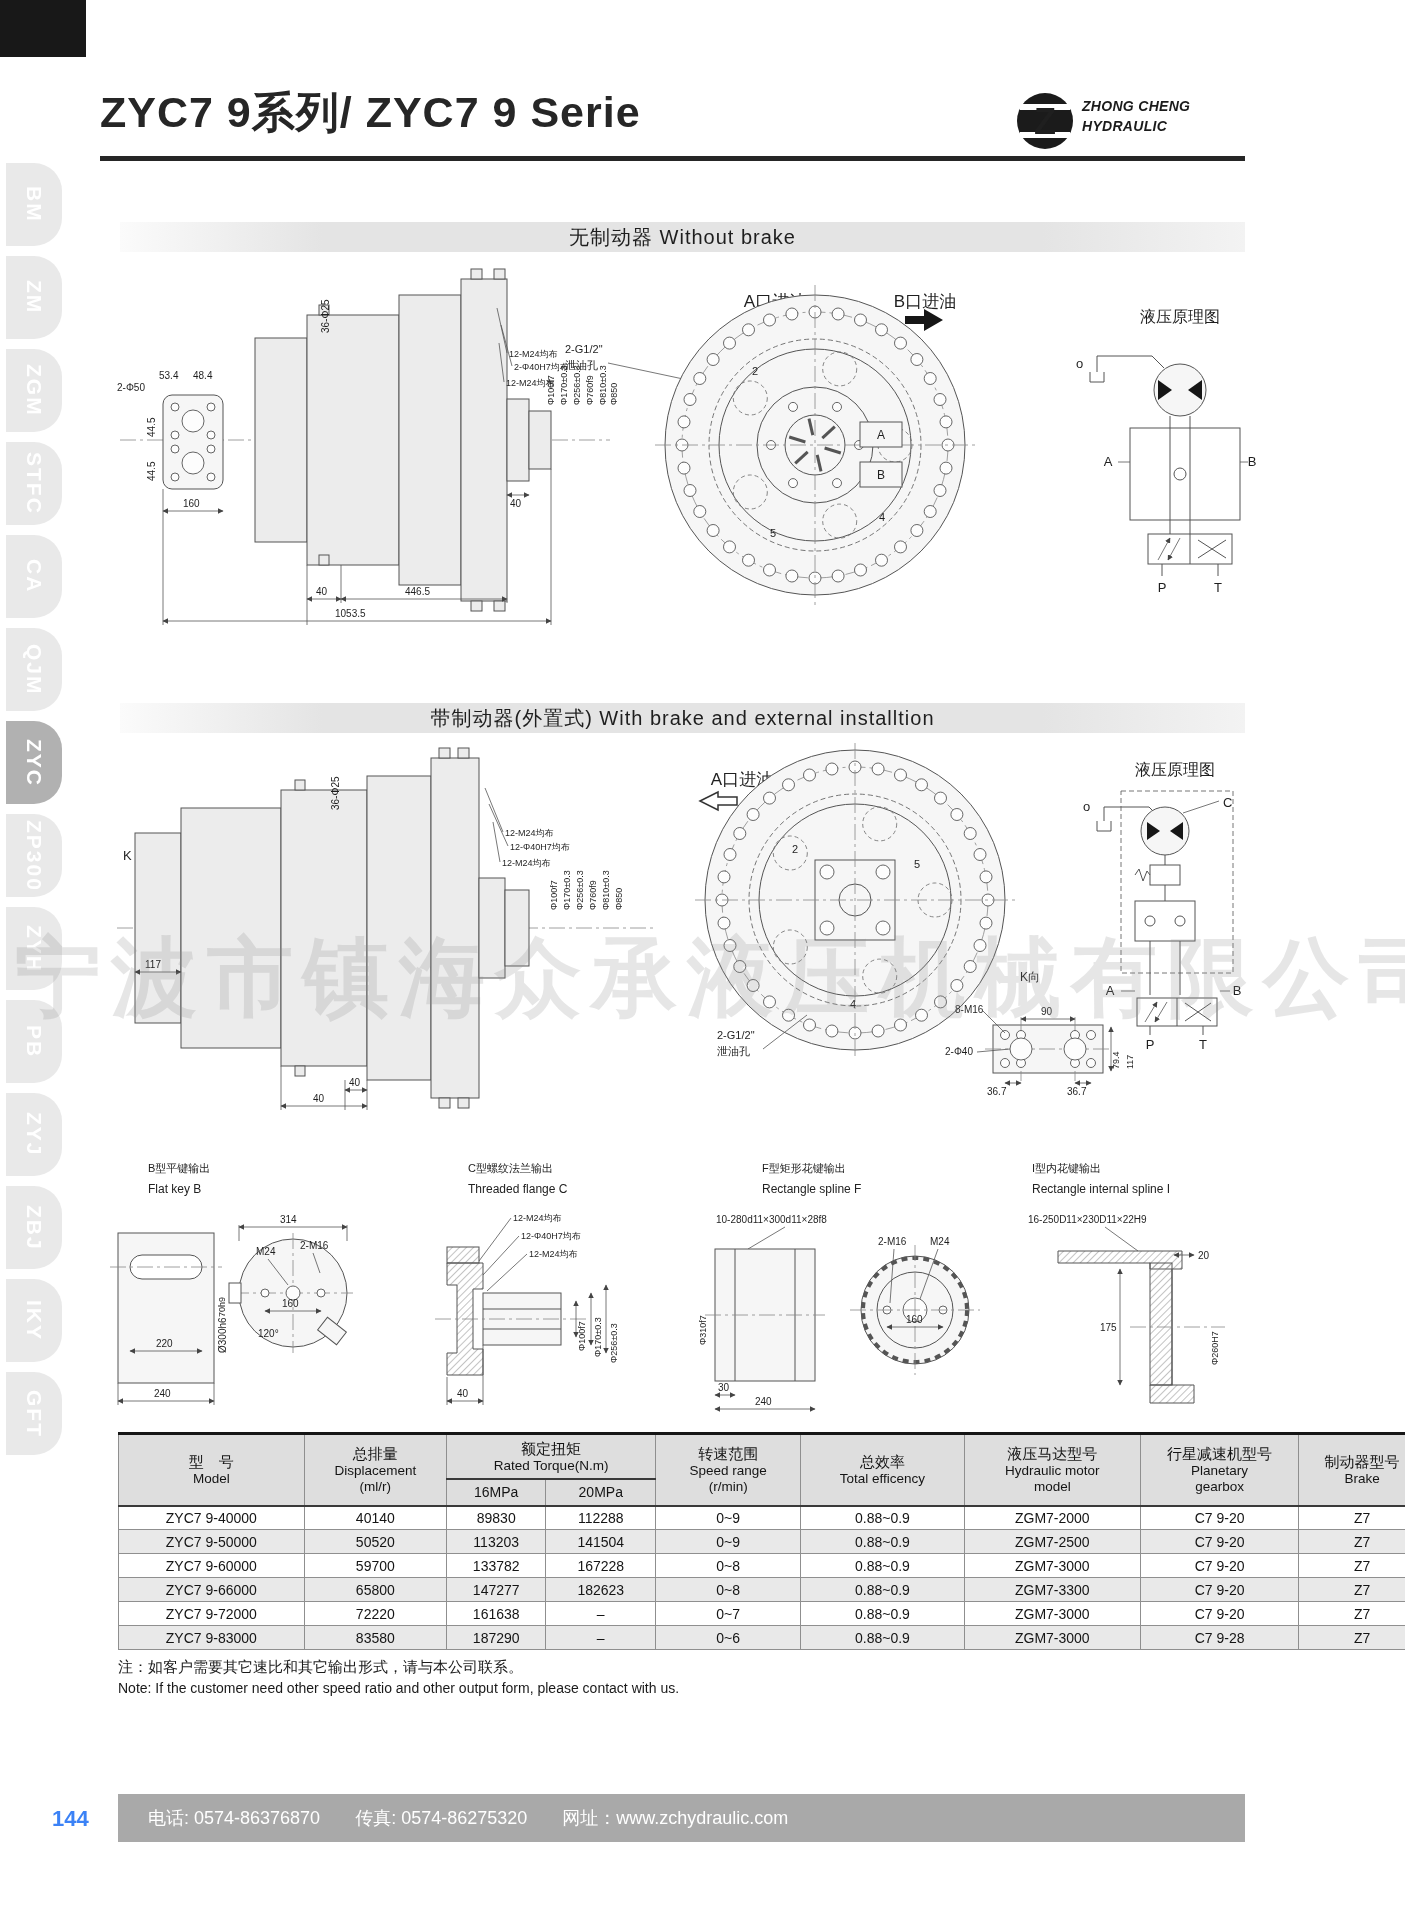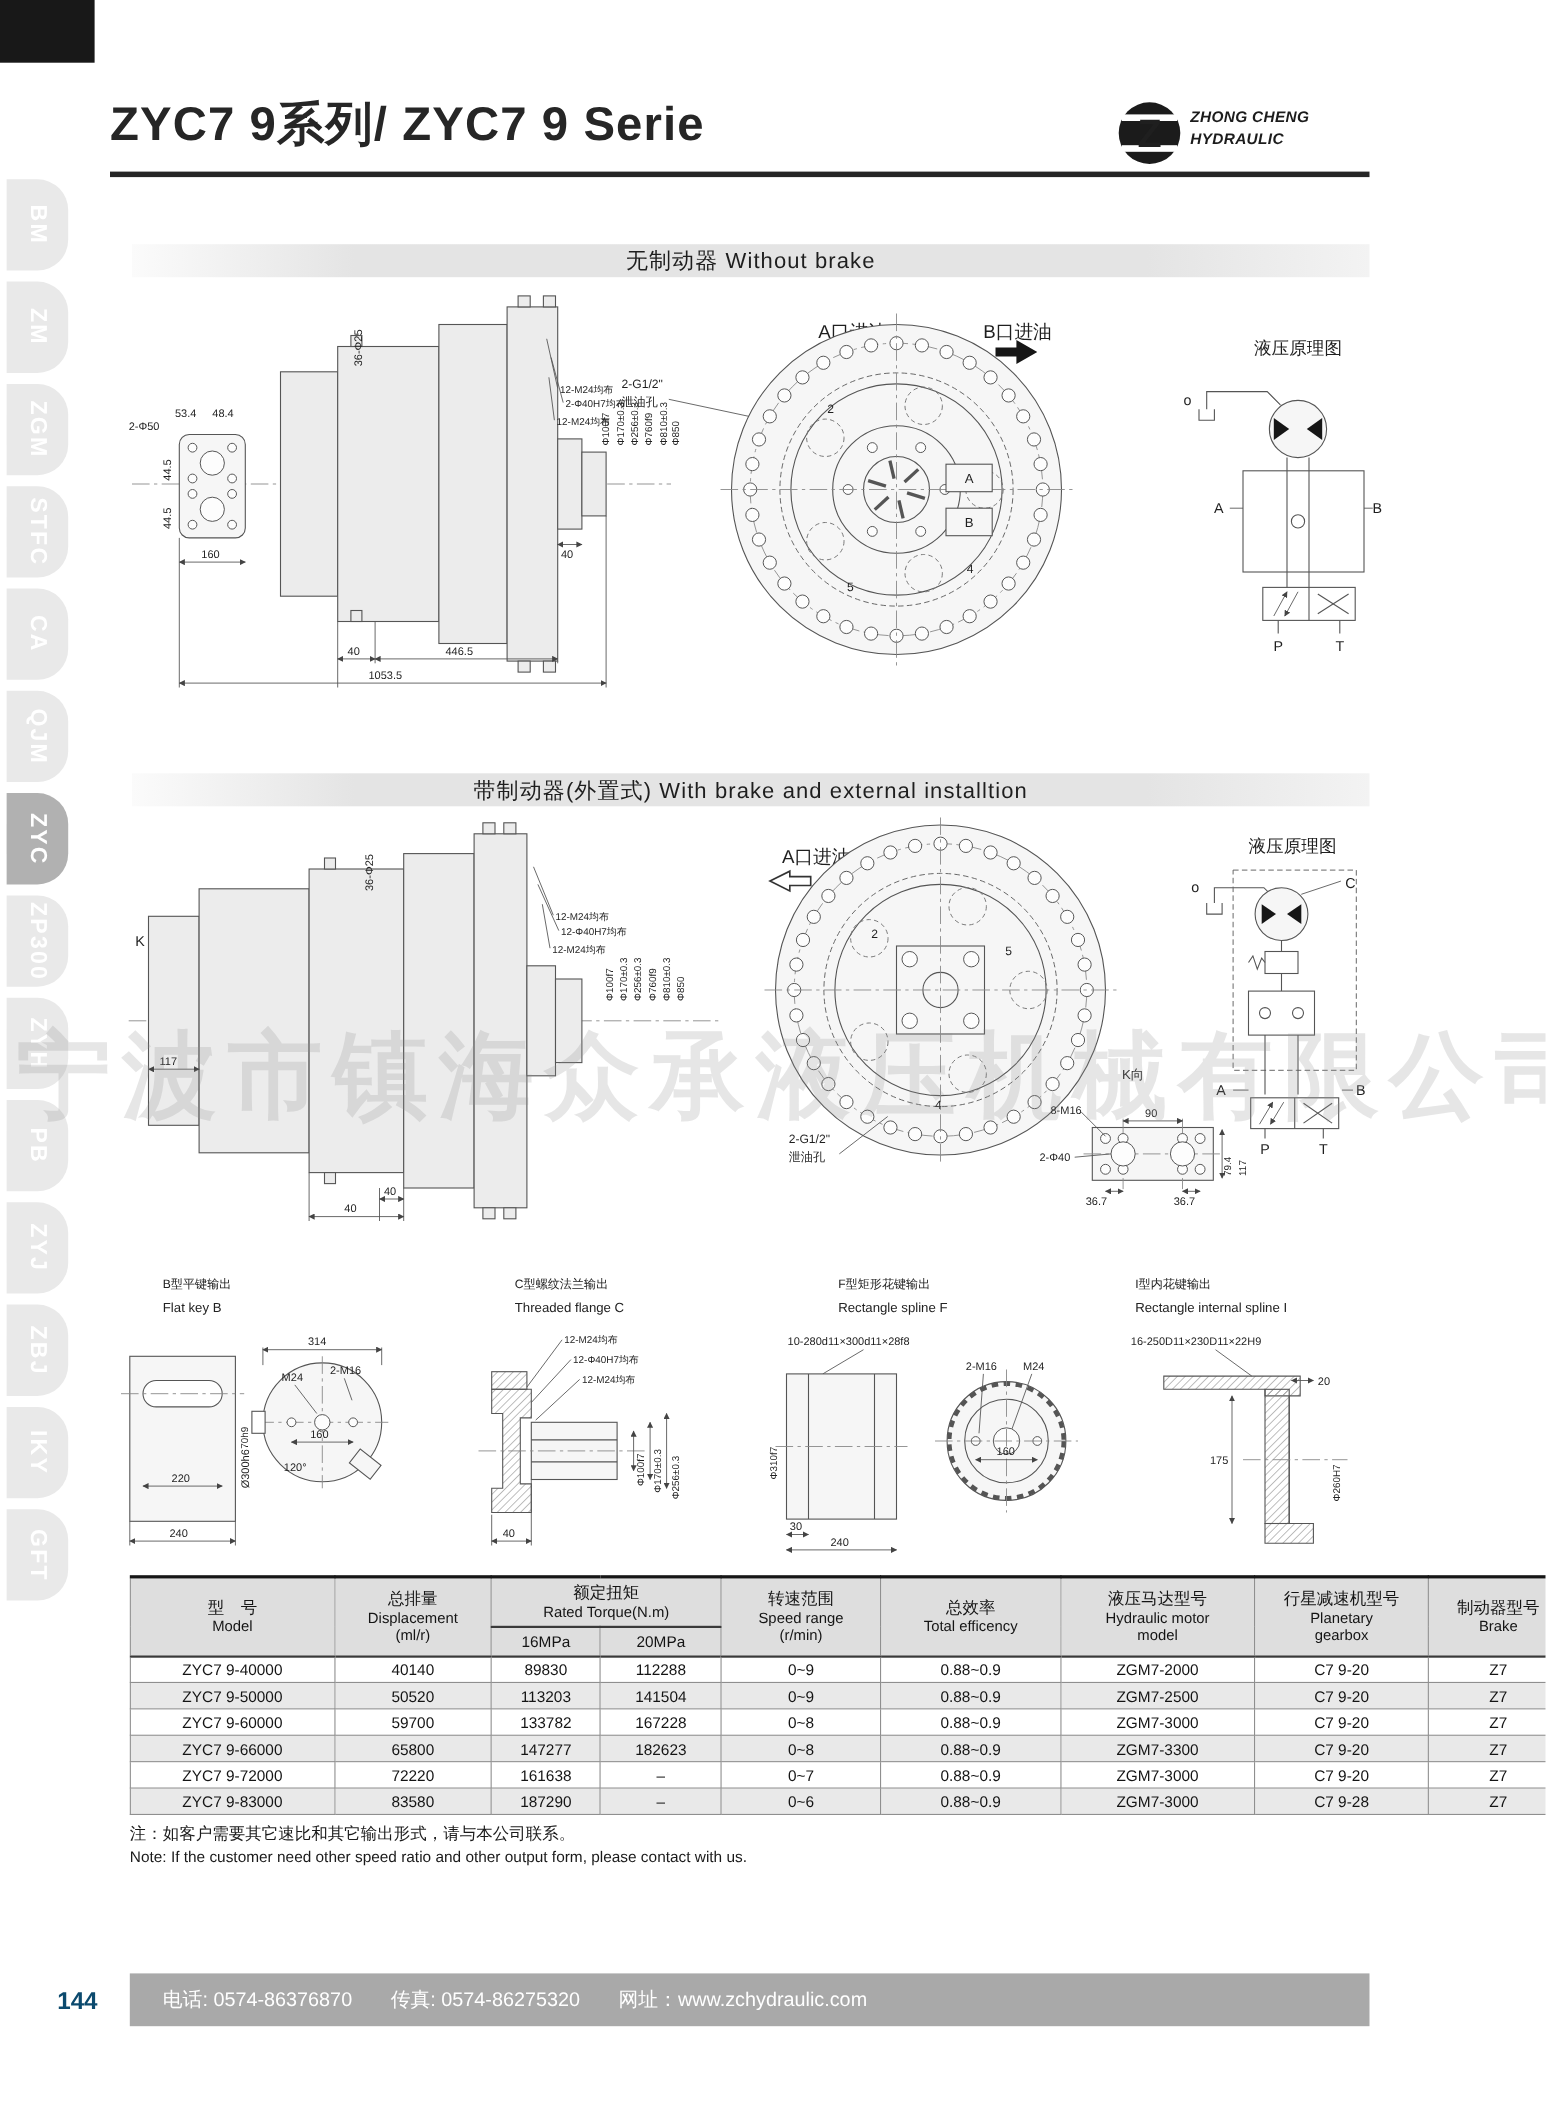--- a/index.html
+++ b/index.html
@@ -27,21 +27,21 @@
   .spec thead tr.r1{height:45px}
   .spec thead tr.r2{height:27px}
   .spec tbody tr{height:24px;background:#fff}
   .spec tbody tr:nth-child(even){background:#e9e9e9}
   .spec thead tr.r2 th{border-bottom:2px solid #3a3a3a}
   .spec thead th{border-bottom-width:2px;border-bottom-color:#3a3a3a}
   .zh{font-size:15px;line-height:19px}
   .en{font-size:13.5px;line-height:16px}
   .note-zh{font-size:15px;color:#1a1a1a}
   .note-en{font-size:14px;color:#1a1a1a}
-  .pagenum{font-size:22px;font-weight:700;color:#0c4a6e}
+  .pagenum{font-size:22px;font-weight:700;color:#3b82f6}
   .fbar{left:118px;top:1794px;width:1127px;height:48px;background:#a9a9a9;display:flex;align-items:center;
         gap:35px;padding-left:30px;box-sizing:border-box;color:#fff;font-size:18px}
   svg text{font-family:"Liberation Sans",sans-serif;fill:#1f1f1f}
   .t9{font-size:9px}.t10{font-size:10px}.t11{font-size:11px}.t12{font-size:12px}
   .t13{font-size:13px}.t16{font-size:16px}.t17{font-size:17px}
   .ln{stroke:#555;fill:none;stroke-width:1}
   .pt{fill:#ececec;stroke:#555;stroke-width:1}
   .pt2{fill:#f6f6f6;stroke:#555;stroke-width:1}
   .slot{fill:#fff;stroke:#555;stroke-width:1}
   .cl{stroke:#888;stroke-width:.8;stroke-dasharray:16 4 3 4;fill:none}

